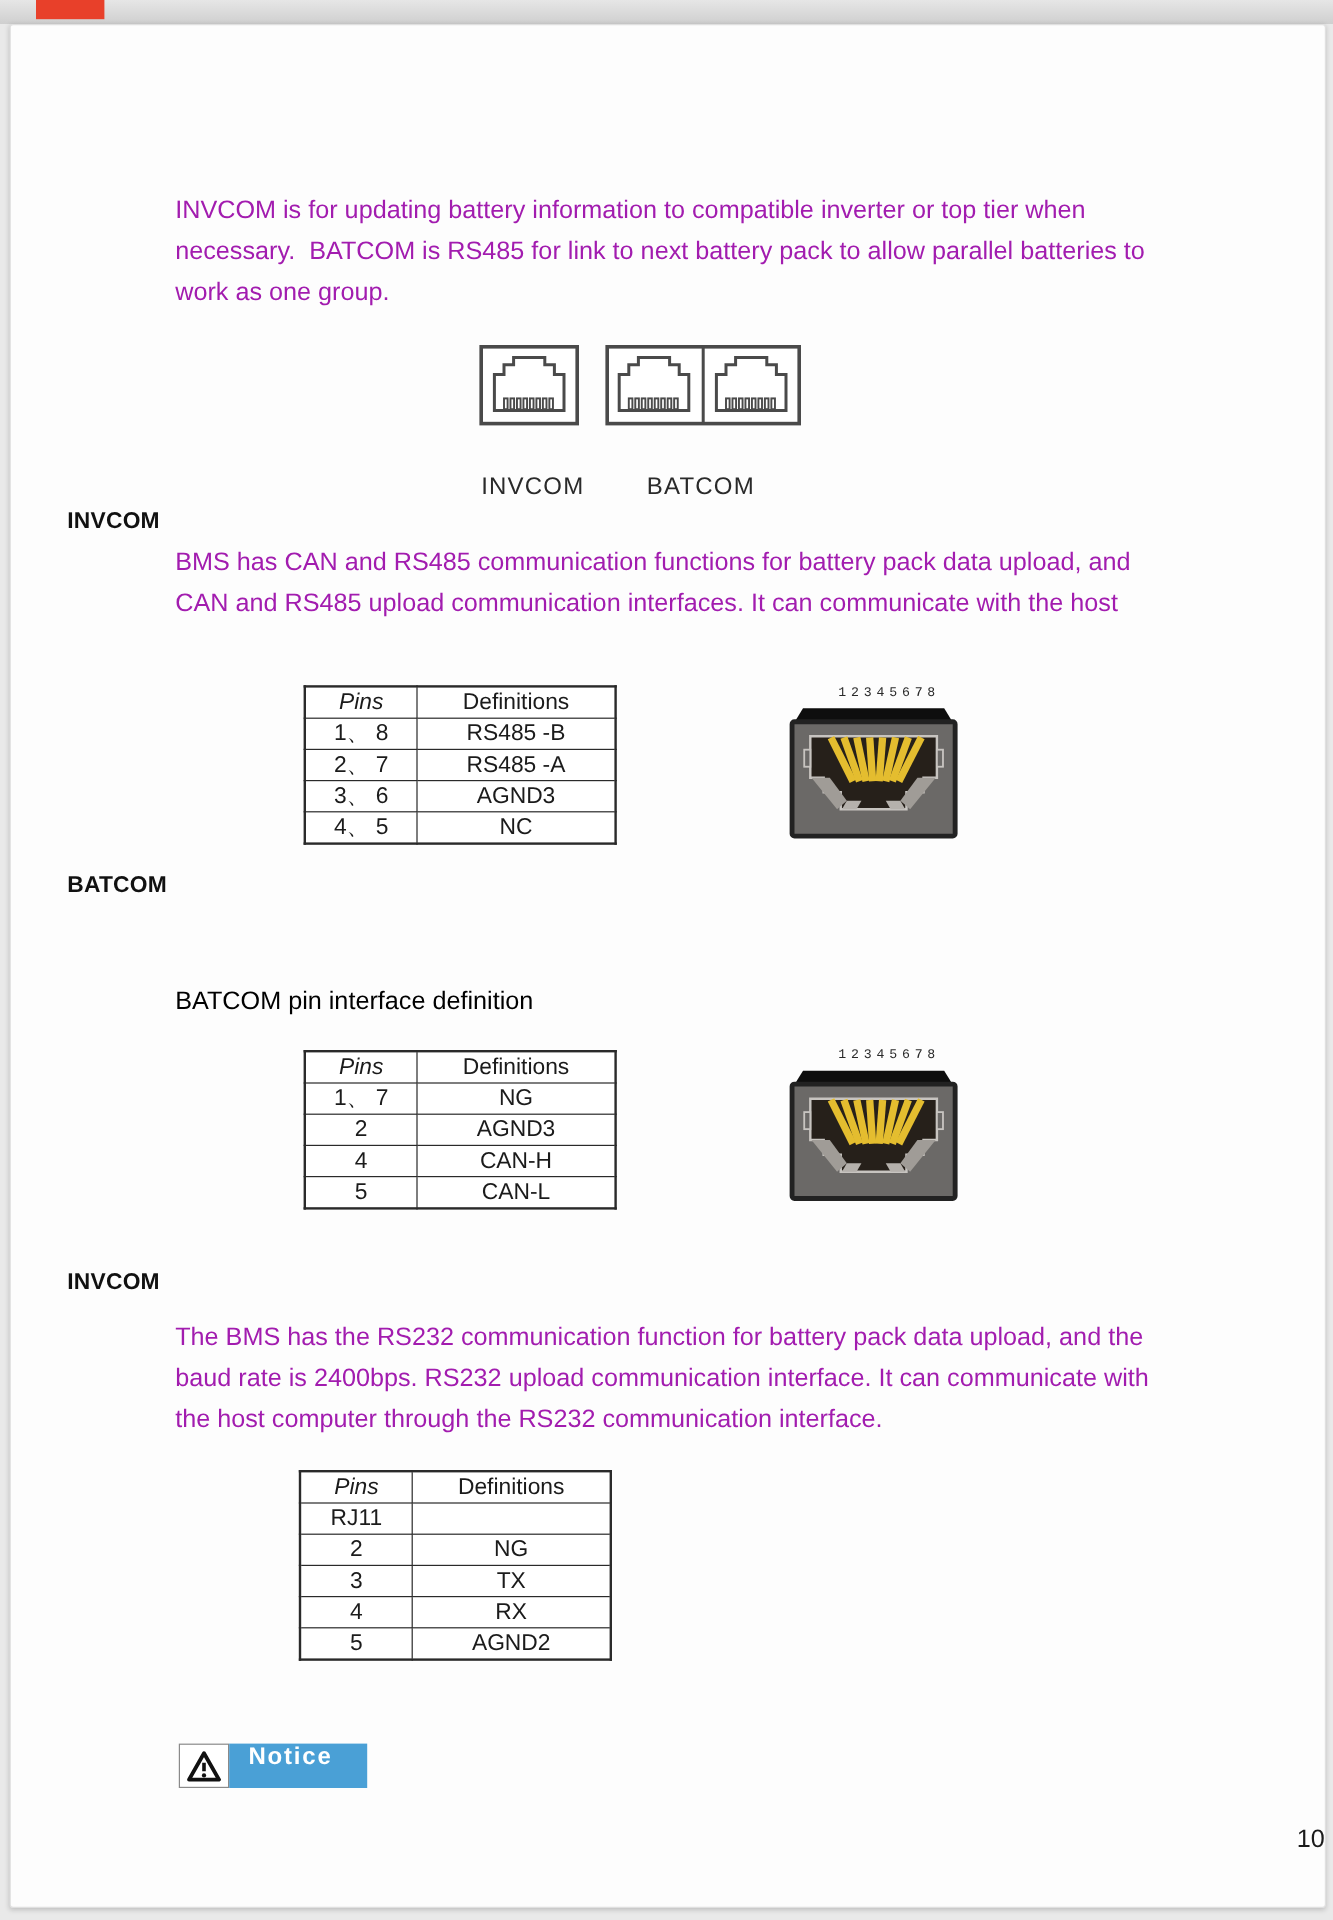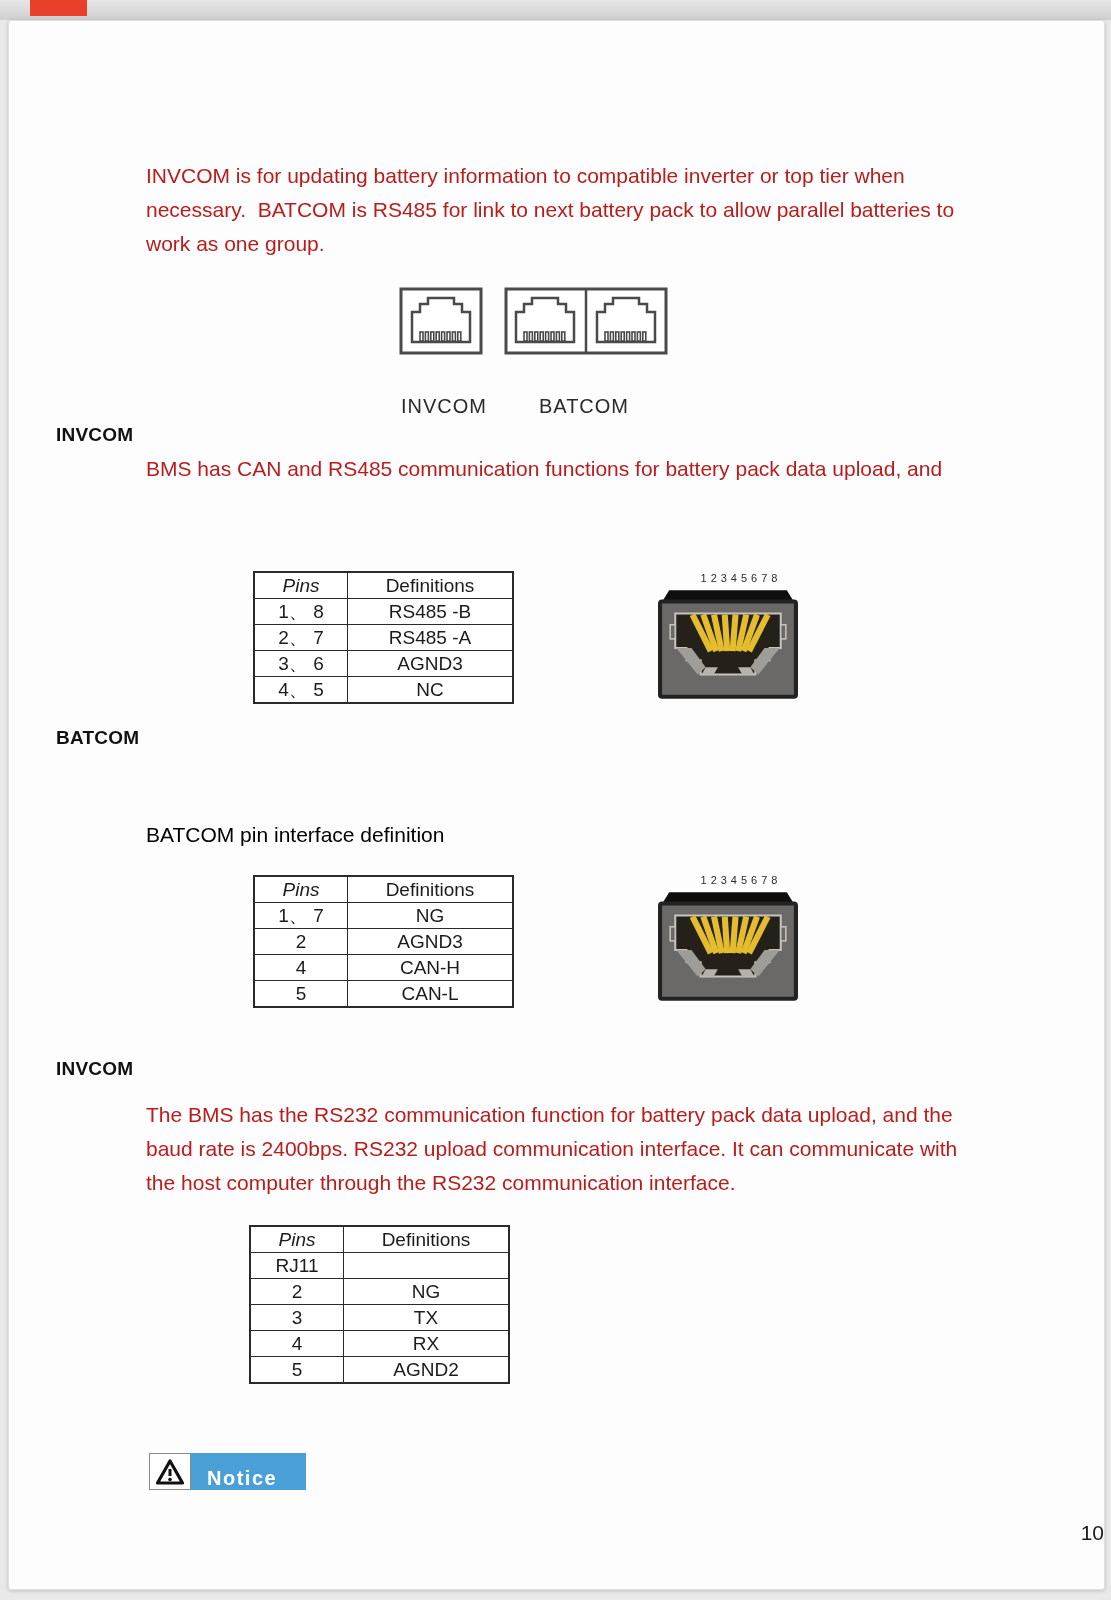--- a/index.html
+++ b/index.html
@@ -18,21 +18,21 @@
   .red-tab{
     position:absolute;left:30px;top:0;width:57px;height:16px;
     background:#e8402a;
   }
   .page{
     position:absolute;left:8px;top:20px;width:1095px;height:1568px;
     background:#fdfdfd;border:1px solid #e0e0e0;border-radius:3px;
     box-shadow:0 1px 4px rgba(0,0,0,.18);
   }
   .abs{position:absolute;}
-  .body-text{font-size:21px;line-height:34px;color:#b91c1c;}
+  .body-text{font-size:21px;line-height:34px;color:#a21caf;}
   .line{white-space:pre;}
   .heading{font-size:19px;font-weight:bold;color:#111;letter-spacing:.2px;}
   .fig-label{font-size:20px;color:#2a2a2a;text-align:center;letter-spacing:1px;}
   .caption{font-size:21px;color:#000000;}
 
   table.pin-table{
     border-collapse:collapse;
     border:2px solid #2a2a2a;
     background:#fff;
     table-layout:fixed;
@@ -41,30 +41,30 @@
     border:1.5px solid #2a2a2a;
     height:25px;padding:0;
     text-align:center;vertical-align:middle;
     font-size:19px;color:#1b1b1b;line-height:22px;
   }
   td.col-pins{width:92px;font-style:italic;}
   td.col-defs{width:164px;}
 
   .pin-numbers{
     font-size:11px;letter-spacing:4px;color:#2a2a2a;
-    text-align:center;font-family:Liberation Sans, sans-serif;
+    text-align:center;font-family:Liberation Mono, monospace;
   }
   .notice-badge{display:flex;height:37px;}
   .notice-iconbox{
     width:40px;height:35px;background:#fff;border:1px solid #8a8a8a;
     display:flex;align-items:center;justify-content:center;
   }
   .notice-label-box{
     width:115px;height:37px;background:#4aa0d6;
-    display:flex;align-items:flex-end;
+    display:flex;align-items:flex-start;
     padding-left:16px;box-sizing:border-box;
   }
   .notice-label{
     color:#fff;font-weight:bold;font-size:20px;letter-spacing:1.5px;
   }
   .page-num{font-size:21px;color:#1b1b1b;text-align:right;width:100%;}
 </style>
 </head>
 <body>
 
@@ -125,20 +125,21 @@
     </g>
   </svg>
 
   <div class="abs fig-label" style="left:380px;top:374px;width:110px;">INVCOM</div>
   <div class="abs fig-label" style="left:515px;top:374px;width:120px;">BATCOM</div>
 
   <div class="abs heading" style="left:47px;top:403px;">INVCOM</div>
 
   <div class="abs body-text" style="left:137px;top:431px;">
     <div class="line">BMS has CAN and RS485 communication functions for battery pack data upload, and</div>
+    <div class="line">CAN and RS485 upload communication interfaces. It can communicate with the host</div>
   </div>
 
   <table class="pin-table abs" style="left:244px;top:550px;">
     <tbody>
         <tr>
       <td class="col-pins">Pins</td>
       <td class="col-defs">Definitions</td>
     </tr>
     <tr>
       <td>1、 8</td>

